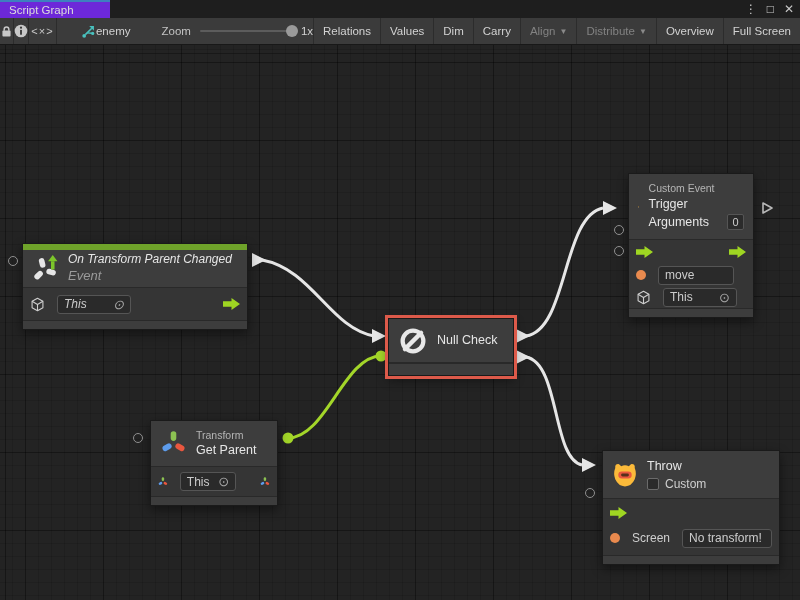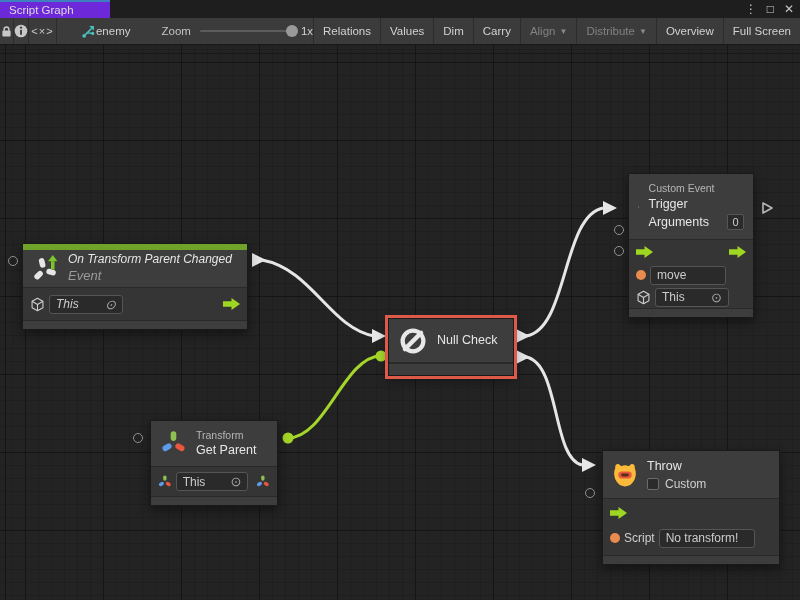--- a/index.html
+++ b/index.html
@@ -48,21 +48,21 @@
     box-shadow:0 4px 10px rgba(0,0,0,.45); }
   .node.selected { outline:3px solid #DD5A4A; }
   .colorbar { height:6px; background:#6FA32A; }
   .nhead { background:#3d3d3d; border-bottom:1px solid #292929; display:flex;
     align-items:center; padding:0 9px; gap:9px; }
   .ncat  { font-size:10.5px; color:#b5b5b5; line-height:1.3; }
   .ntitle{ font-size:12.5px; color:#e6e6e6; line-height:1.3; white-space:nowrap; }
   .nsub  { font-size:13px; color:#9a9a9a; line-height:1.3; }
   .nbody { background:#353535; }
   .nfoot { height:9px; background:#3d3d3d; border-top:1px solid #292929; }
-  .prow { display:flex; align-items:center; padding:0 7px; gap:4px; }
+  .prow { display:flex; align-items:center; padding:0 7px; gap:12px; }
   .field { height:19px; background:#2a2a2a; border:1px solid #555; border-radius:3px;
     display:flex; align-items:center; padding:0 6px; font-size:12px; color:#cccccc; gap:4px; }
   .picker { margin-left:auto; color:#a8a8a8; font-size:13px; line-height:1; }
   .dot { width:10px; height:10px; border-radius:50%; flex:none; }
   .dot.orange { background:#E98A4E; } .dot.gray { background:#9B9B9B; }
   .plabel { font-size:12px; color:#cfcfcf; }
   .checkbox { width:12px; height:12px; background:#2b2b2b; border:1px solid #6b6b6b;
     border-radius:2px; flex:none; }
   .argbox { width:17px; height:16px; background:#2b2b2b; border:1px solid #555;
     border-radius:2px; display:flex; align-items:center; justify-content:center;
@@ -355,21 +355,21 @@
       </div>
     </div>
     <div class="nbody" style="height:56px; padding-top:3px">
       <div class="prow" style="height:21px">
         <svg class="flowsvg" width="17" height="12" viewBox="0 0 17 12">
           <path d="M0 3.2 H8.5 V0 L17 6 L8.5 12 V8.8 H0 Z" fill="#9FD622"></path>
         </svg>
       </div>
       <div class="prow" style="height:30px">
         <span class="dot orange"></span>
-        <span class="plabel">Script</span>
+        <span class="plabel">Screen</span>
         <div class="field" style="width:96px">
           <span>No transform!</span>
         </div>
       </div>
     </div>
     <div class="nfoot"></div>
   </div>
 
 </div>
 

